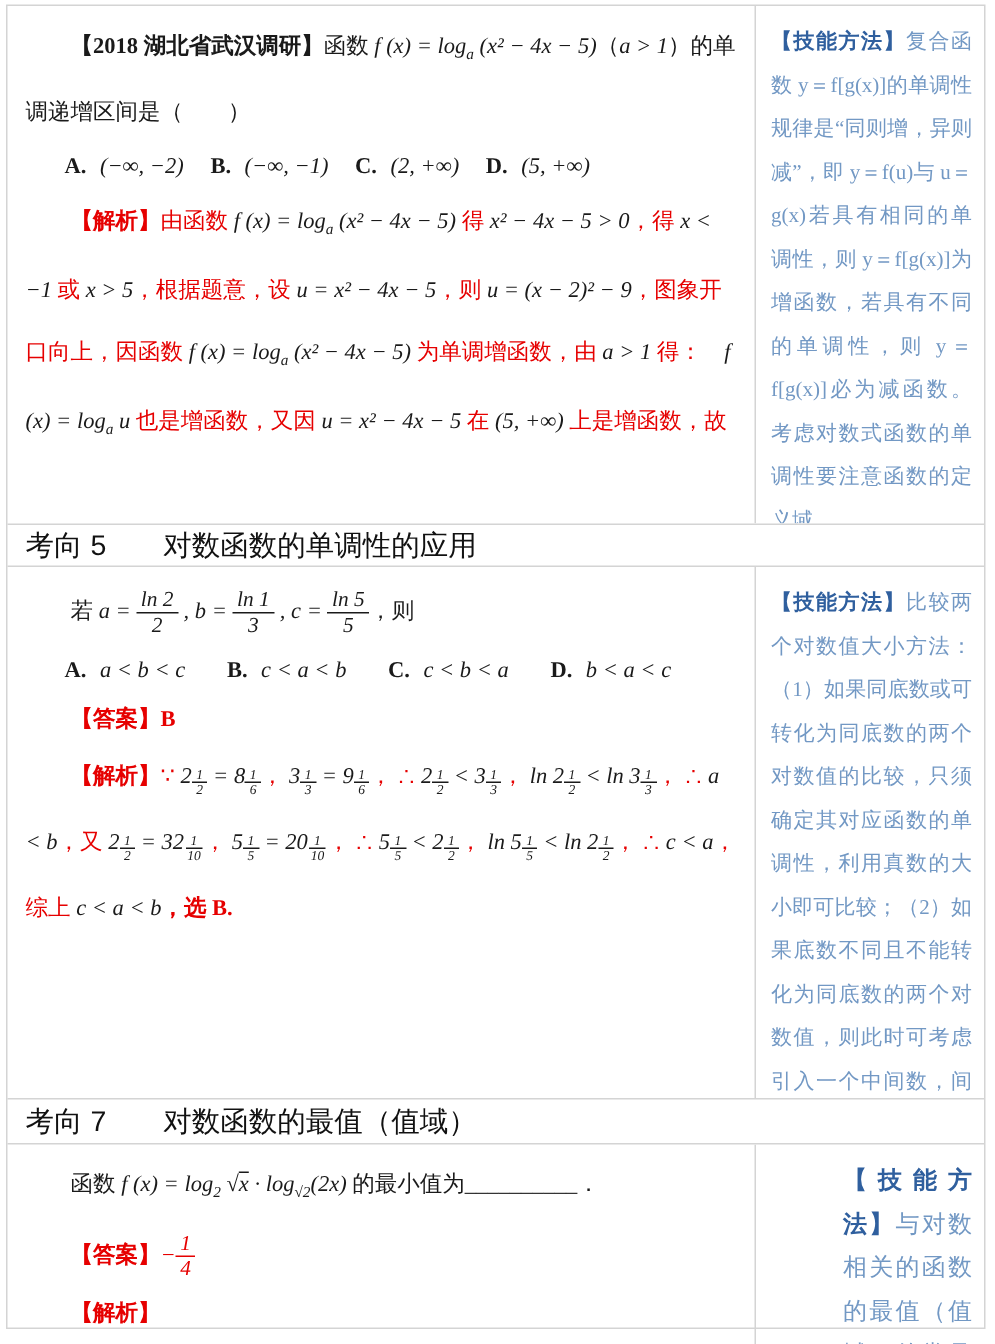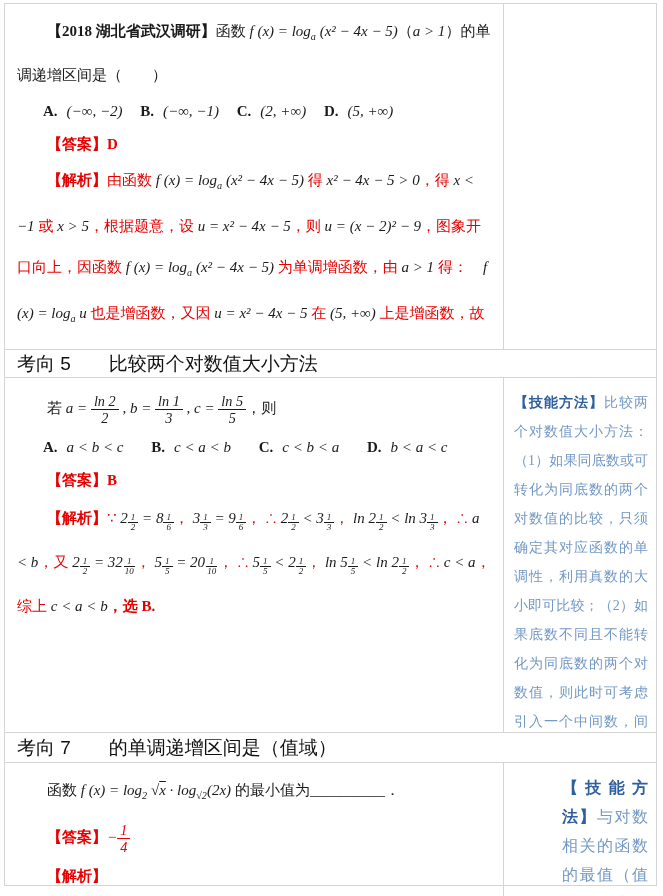--- a/index.html
+++ b/index.html
@@ -53,28 +53,30 @@
 
     <section class="row content r1">
       <div class="cell main">
         <p class="para indent lh38"><span class="sg-b">【2018 湖北省武汉调研】</span><span>函数 </span><span class="sg-m">f (x) = log</span><span class="sg-sub">a</span><span class="sg-m"> (x² − 4x − 5)</span><span>（</span><span class="sg-m">a &gt; 1</span><span>）的单调递增区间是（　　）</span></p>
         <p class="para lh34 opts" style="padding-left:26px;">
           <span class="opt"><span class="sg-lab">A.</span><span class="sg-m">(−∞, −2)</span></span>
           <span class="opt"><span class="sg-lab">B.</span><span class="sg-m">(−∞, −1)</span></span>
           <span class="opt"><span class="sg-lab">C.</span><span class="sg-m">(2, +∞)</span></span>
           <span class="opt"><span class="sg-lab">D.</span><span class="sg-m">(5, +∞)</span></span>
         </p>
-        <p class="para indent lh32"><span class="sg-r sg-b">【答案】</span><span class="sg-r sg-b">D</span></p>
         <p class="para indent lh41"><span class="sg-r sg-b">【解析】</span><span class="sg-r">由函数 </span><span class="sg-m">f (x) = log</span><span class="sg-sub">a</span><span class="sg-m"> (x² − 4x − 5) </span><span class="sg-r">得 </span><span class="sg-m">x² − 4x − 5 &gt; 0</span><span class="sg-r">，得 </span><span class="sg-m">x &lt; −1 </span><span class="sg-r">或 </span><span class="sg-m">x &gt; 5</span><span class="sg-r">，根据题意，设 </span><span class="sg-m">u = x² − 4x − 5</span><span class="sg-r">，则 </span><span class="sg-m">u = (x − 2)² − 9</span><span class="sg-r">，图象开口向上，因函数 </span><span class="sg-m">f (x) = log</span><span class="sg-sub">a</span><span class="sg-m"> (x² − 4x − 5) </span><span class="sg-r">为单调增函数，由 </span><span class="sg-m">a &gt; 1 </span><span class="sg-r">得：　</span><span class="sg-m">f (x) = log</span><span class="sg-sub">a</span><span class="sg-m"> u </span><span class="sg-r">也是增函数，又因 </span><span class="sg-m">u = x² − 4x − 5 </span><span class="sg-r">在 </span><span class="sg-m">(5, +∞) </span><span class="sg-r">上是增函数，故 </span></p>
       </div>
+      <aside class="cell side">
+        <p class="para" style="font-size:14px;margin:0;"><span class="sg-sl">【技能方法】</span><span class="sg-sb">复合函数 y＝f[g(x)]的单调性规律是“同则增，异则减”，即 y＝f(u)与 u＝g(x)若具有相同的单调性，则 y＝f[g(x)]为增函数，若具有不同的单调性，则 y＝f[g(x)]必为减函数。考虑对数式函数的单调性要注意函数的定义域。</span></p>
+      </aside>
     </section>
 
     <section class="row hdr h5row">
       <span class="hnum">考向 5</span>
-      <span class="htitle">比较两个对数值大小方法</span>
+      <span class="htitle">对数函数的单调性的应用</span>
     </section>
 
     <section class="row content r2">
       <div class="cell main">
         <p class="para indent lh44"><span>若 </span><span class="sg-m">a = </span><span class="sgfrac sg-frac sg-m">
               <span class="fn">ln 2</span>
               <span class="fd">2</span>
             </span><span class="sg-m"> , b = </span><span class="sgfrac sg-frac sg-m">
               <span class="fn">ln 1</span>
               <span class="fd">3</span>
@@ -139,21 +141,21 @@
               <span class="fd">2</span>
             </span><span class="sg-r">， </span><span class="sg-r">∴ </span><span class="sg-m">c &lt; a</span><span class="sg-r">，综上 </span><span class="sg-m">c &lt; a &lt; b</span><span class="sg-r sg-b">，选 B.</span></p>
       </div>
       <aside class="cell side">
         <p class="para" style="font-size:14px;margin:0;"><span class="sg-sl">【技能方法】</span><span class="sg-sb">比较两个对数值大小方法：（1）如果同底数或可转化为同底数的两个对数值的比较，只须确定其对应函数的单调性，利用真数的大小即可比较；（2）如果底数不同且不能转化为同底数的两个对数值，则此时可考虑引入一个中间数，间接比较这两个对数值的大小.</span></p>
       </aside>
     </section>
 
     <section class="row hdr h6row">
       <span class="hnum">考向 7</span>
-      <span class="htitle">的单调递增区间是（值域）</span>
+      <span class="htitle">对数函数的最值（值域）</span>
     </section>
 
     <section class="row content r3">
       <div class="cell main">
         <p class="para indent lh38"><span>函数 </span><span class="sg-m">f (x) = log</span><span class="sg-sub">2</span><span class="sg-m"> √</span><span class="sg-m sg-ol">x</span><span class="sg-m"> · log</span><span class="sg-sub">√2</span><span class="sg-m">(2x)</span><span> 的最小值为</span><span>__________</span><span>．</span></p>
         <p class="para indent lh44"><span class="sg-r sg-b">【答案】</span><span class="sg-r sg-m">−</span><span class="sgfrac sg-frac sg-r sg-m">
               <span class="fn">1</span>
               <span class="fd">4</span>
             </span></p>
         <p class="para indent lh34"><span class="sg-r sg-b">【解析】</span></p>

